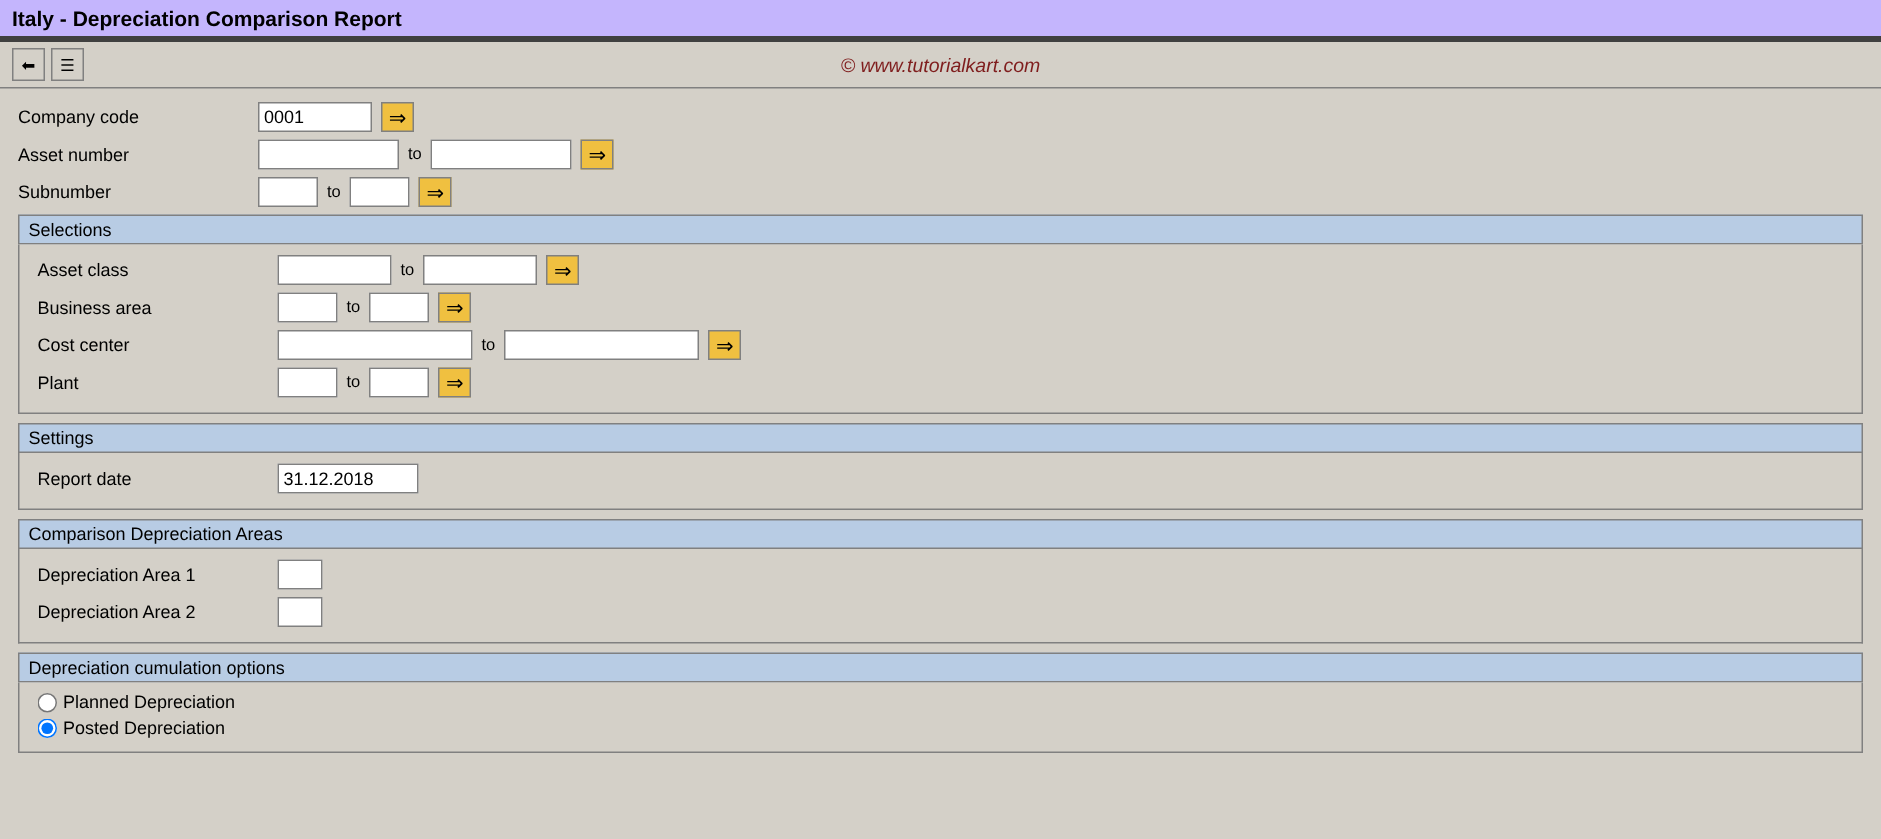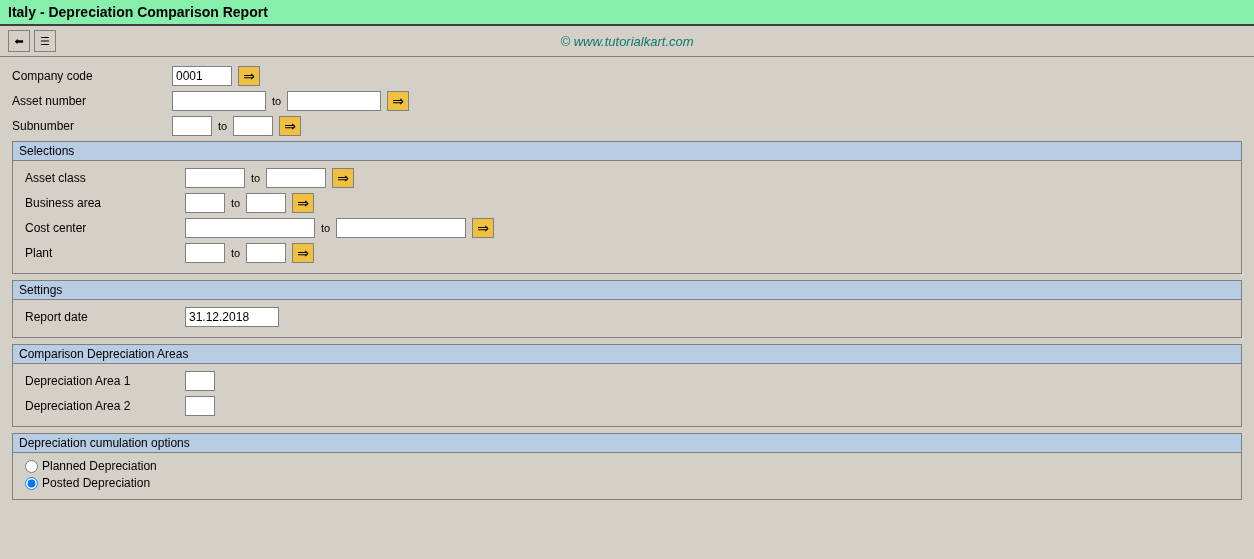--- a/index.html
+++ b/index.html
@@ -3,40 +3,40 @@
   <meta charset="utf-8">
   <style>
     * { box-sizing: border-box; margin: 0; padding: 0; }
     body {
       font-family: Arial, sans-serif;
       font-size: 12px;
       background: #d4d0c8;
       color: #000;
     }
     .title-bar {
-      background: #86efac;
+      background: #c4b5fd;
       padding: 4px 8px;
       font-size: 14px;
       font-weight: bold;
-      border-bottom: 2px solid #404040;
+      border-bottom: 4px solid #404040;
     }
     .toolbar {
       background: #d4d0c8;
       padding: 4px 8px;
       display: flex;
       align-items: center;
       gap: 4px;
       border-bottom: 1px solid #808080;
       position: relative;
     }
     .toolbar-watermark {
       position: absolute;
       left: 50%;
       transform: translateX(-50%);
-      color: #0f766e;
+      color: #7f1d1d;
       font-size: 13px;
       font-style: italic;
     }
     .toolbar-icon {
       width: 22px;
       height: 22px;
       background: #d4d0c8;
       border: 1px solid #808080;
       display: flex;
       align-items: center;
@@ -60,21 +60,21 @@
       flex-shrink: 0;
     }
     .form-input {
       height: 20px;
       border: 1px solid #808080;
       background: #fff;
       padding: 1px 3px;
       font-size: 12px;
       font-family: Arial, sans-serif;
     }
-    .form-input-sm { width: 60px; }
+    .form-input-sm { width: 76px; }
     .form-input-md { width: 94px; }
     .form-input-lg { width: 130px; }
     .form-input-xs { width: 40px; }
     .to-label {
       margin: 0 6px;
       font-size: 11px;
     }
     .arrow-btn {
       width: 22px;
       height: 20px;

